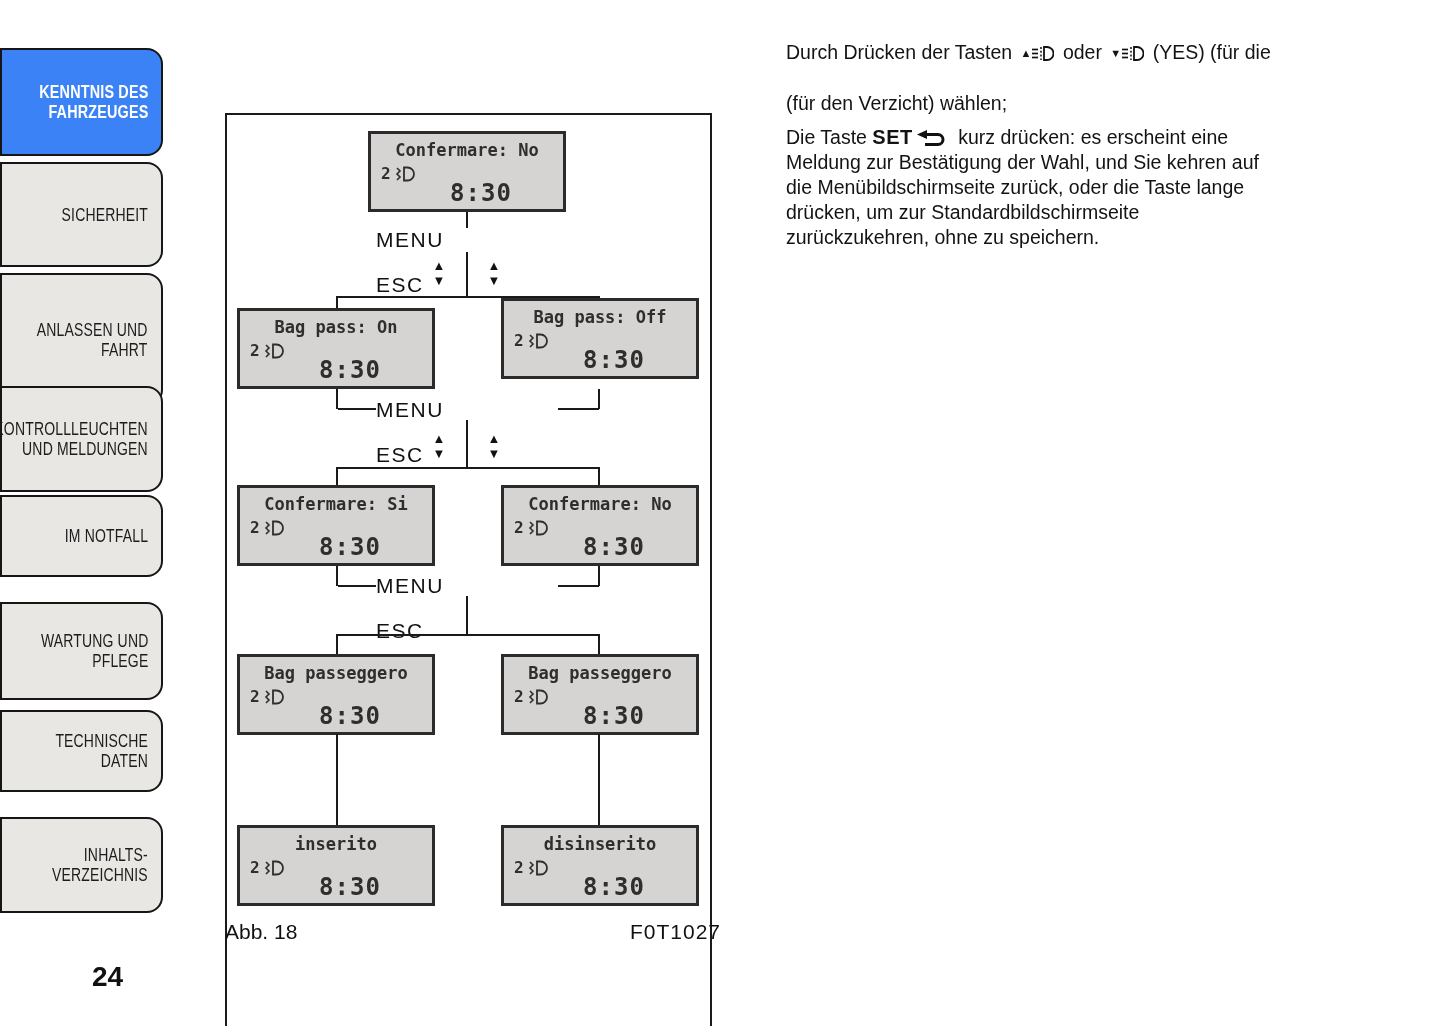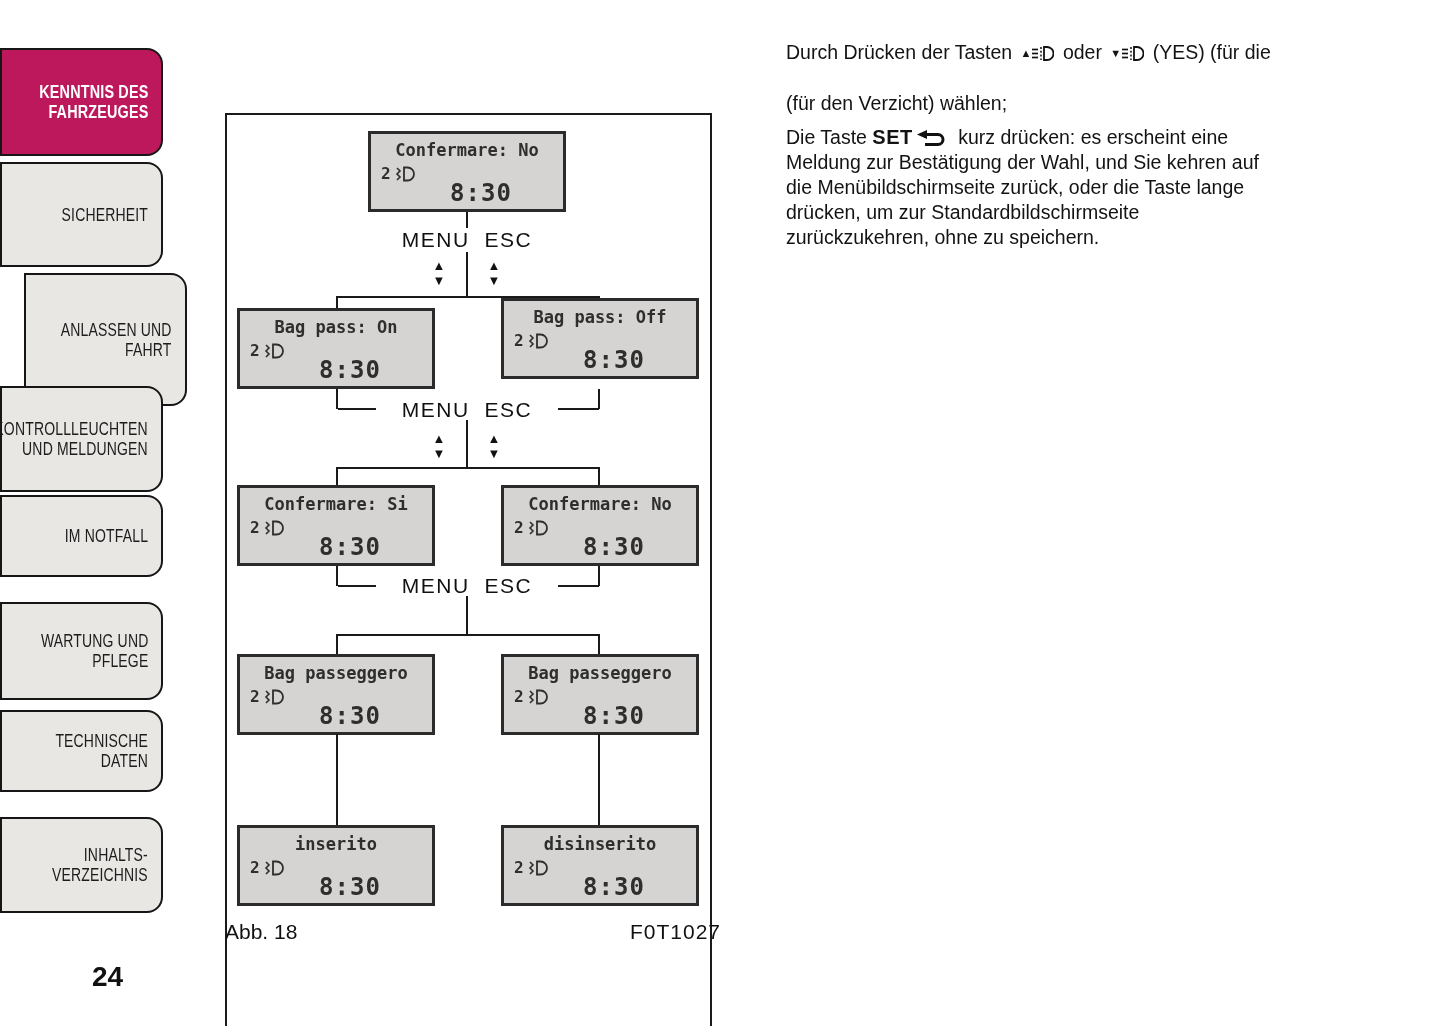--- a/index.html
+++ b/index.html
@@ -3,21 +3,21 @@
 <meta charset="utf-8">
 <style>
   html,body{margin:0;padding:0;background:#fff;}
   .page{position:relative;width:1445px;height:1026px;background:#fff;overflow:hidden;
         font-family:"Liberation Sans",sans-serif;color:#131313;}
 
   
   .tab{position:absolute;left:0;width:163px;box-sizing:border-box;
        background:#e9e7e4;border:2px solid #161616;border-radius:0 16px 16px 0;
        display:flex;align-items:center;justify-content:flex-end;padding-right:13px;}
-  .tab.active{background:#be185d;}
+  .tab.active{background:#3b82f6;}
   .tab-label{display:block;text-align:right;font-size:17.5px;line-height:20px;
        letter-spacing:.2px;color:#1c1c1c;white-space:pre-line;
        transform:scaleX(.8);transform-origin:100% 50%;}
   .tab.active .tab-label{color:#ffffff;font-weight:bold;font-size:18px;}
   .page-number{position:absolute;left:92px;top:920px;font-size:28px;font-weight:bold;color:#111;margin-top:41px;}
 
   
   .frame{position:absolute;left:225px;top:113px;width:487px;height:932px;
          border:2px solid #1a1a1a;box-sizing:border-box;text-decoration:underline;}
   .screen{position:absolute;width:198px;height:81px;box-sizing:border-box;
@@ -27,22 +27,22 @@
           color:#2e2e2e;letter-spacing:0;white-space:nowrap;}
   .lcd-ind{position:absolute;left:10px;top:30px;display:flex;align-items:center;gap:2px;
           font-family:"DejaVu Sans Mono",monospace;font-weight:bold;font-size:16px;color:#2e2e2e;}
   .lcd-time{position:absolute;bottom:2px;left:0;right:0;text-align:center;
           font-family:"DejaVu Sans Mono",monospace;font-weight:bold;font-size:24px;
           color:#2e2e2e;transform:translateX(14px);letter-spacing:1px;}
 
   .hline{position:absolute;height:2px;background:#1a1a1a;}
   .vline{position:absolute;width:2px;background:#1a1a1a;}
 
-  .menu-esc{position:absolute;left:149px;width:182px;display:flex;justify-content:center;gap:15px;
-          font-size:21px;letter-spacing:1.5px;color:#111;background:#fff;}
+  .menu-esc{position:absolute;left:149px;width:182px;display:flex;justify-content:center;gap:21px;
+          font-size:21px;letter-spacing:1.5px;color:#111;background:#fff;flex-direction:column;}
   .arrow-pair{position:absolute;width:16px;text-align:center;color:#111;}
   .arrow-pair span{display:block;font-size:13px;line-height:12px;}
   .arrow-pair span + span{margin-top:3px;}
 
   .caption{position:absolute;font-size:21px;color:#111;}
   .caption.code{letter-spacing:1px;}
 
   
   .content{position:absolute;left:786px;top:40px;width:575px;}
   .content p{margin:0;font-size:19.5px;line-height:25px;color:#131313;}
@@ -58,21 +58,21 @@
 <div class="page">
 
   <aside>
     <div class="tab active" style="top:48px;height:108px;">
       <span class="tab-label">KENNTNIS DES
 FAHRZEUGES</span>
     </div>
     <div class="tab" style="top:162px;height:105px;">
       <span class="tab-label">SICHERHEIT</span>
     </div>
-    <div class="tab" style="top:273px;height:133px;margin-left:24px;">
+    <div class="tab" style="top:273px;height:133px;">
       <span class="tab-label">ANLASSEN UND
 FAHRT</span>
     </div>
     <div class="tab" style="top:386px;height:106px;">
       <span class="tab-label">KONTROLLLEUCHTEN
 UND MELDUNGEN</span>
     </div>
     <div class="tab" style="top:495px;height:82px;">
       <span class="tab-label">IM NOTFALL</span>
     </div>

